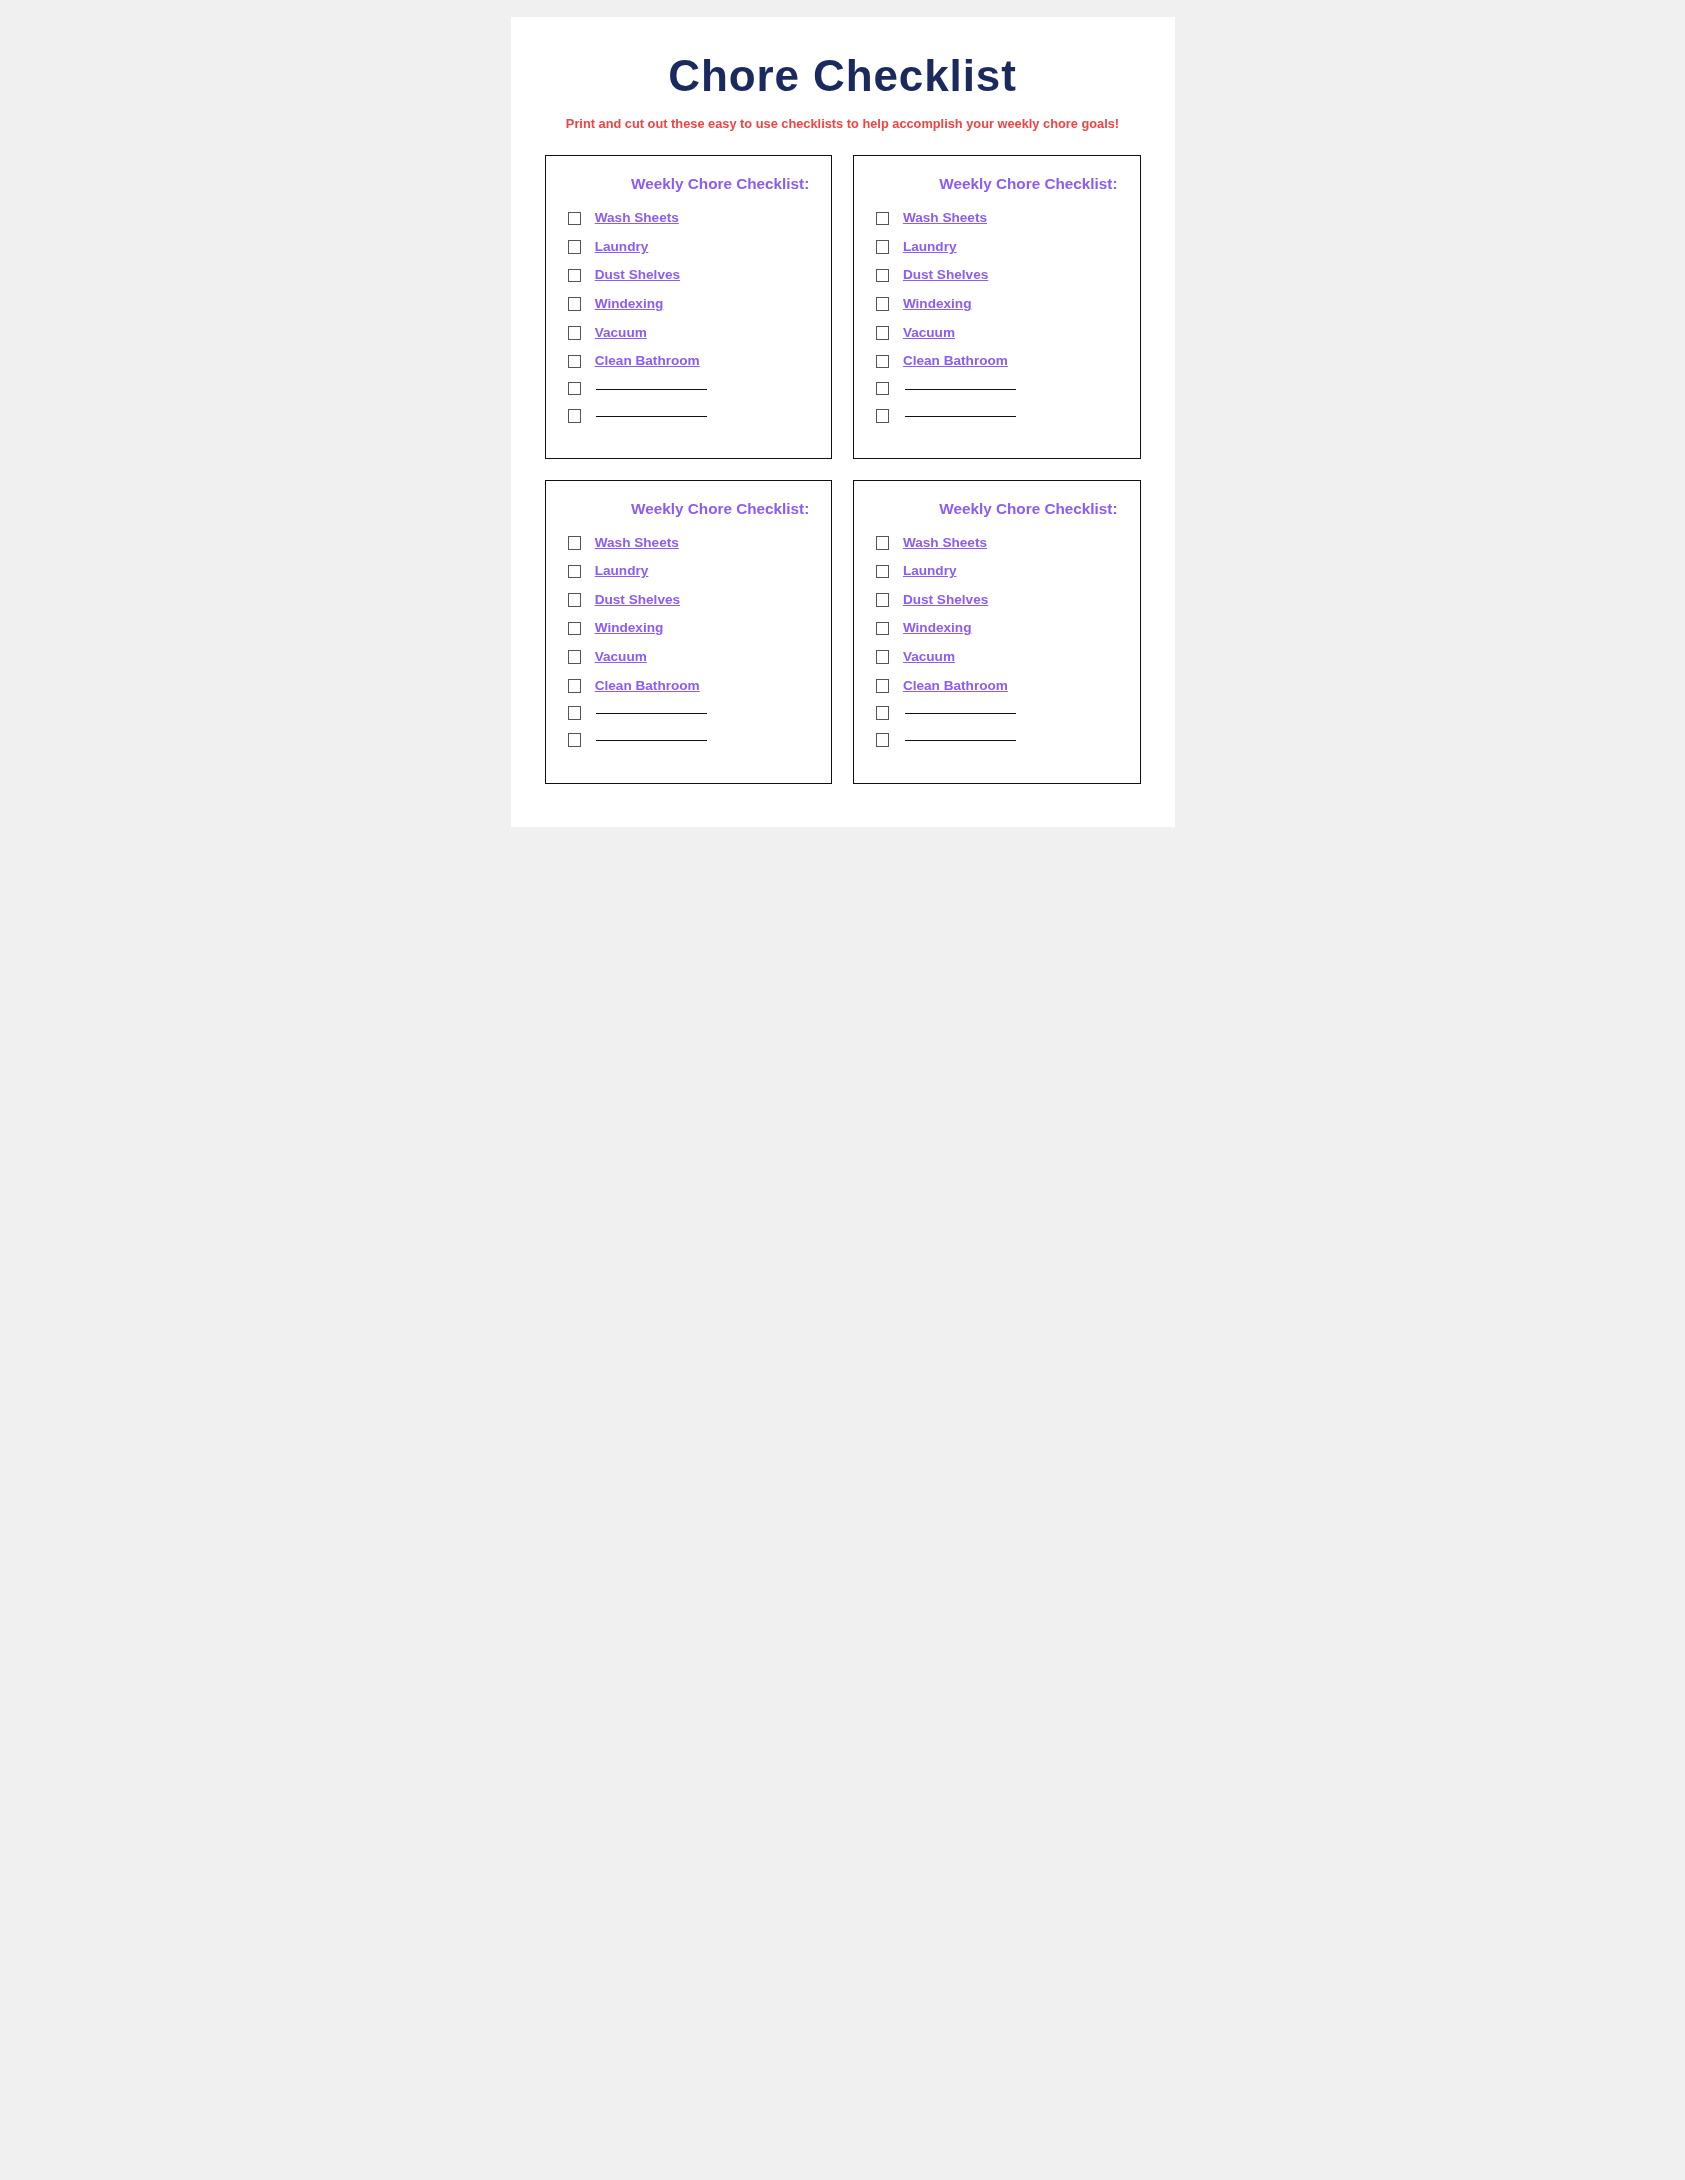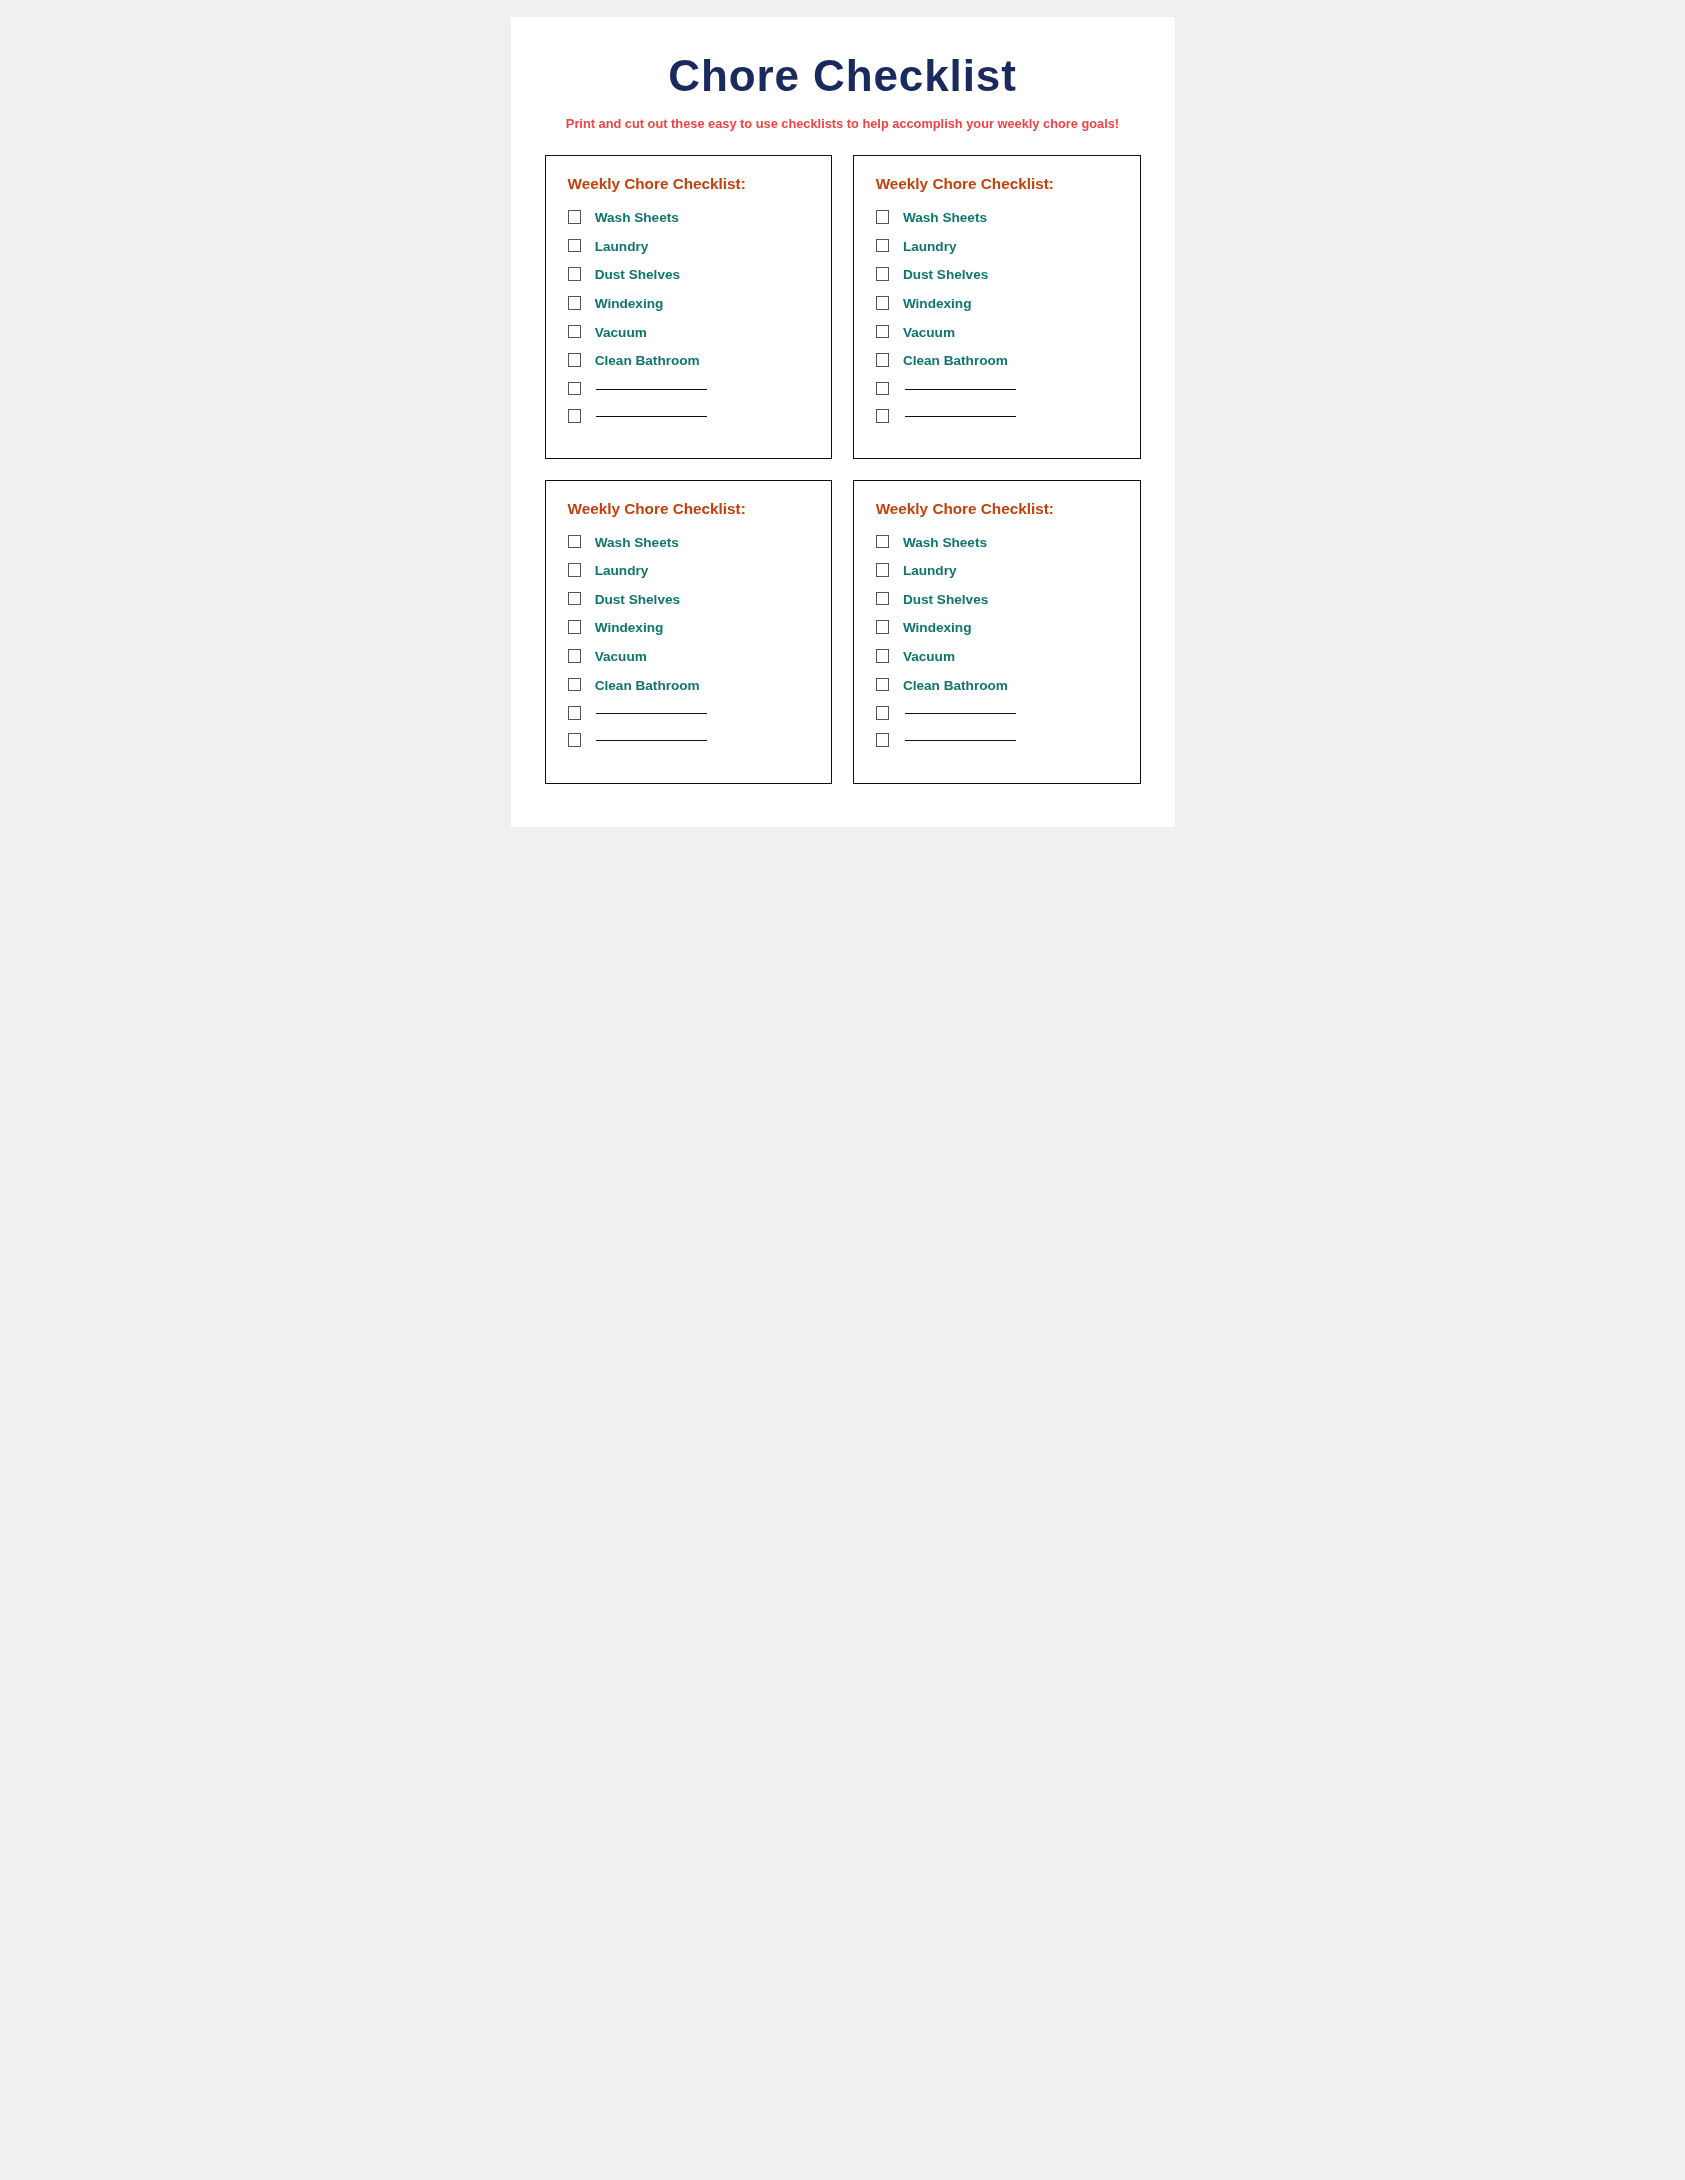--- a/index.html
+++ b/index.html
@@ -47,39 +47,40 @@
       grid-template-columns: 1fr 1fr;
       gap: 20.4px;
     }
 
     .checklist-card {
       border: 1.7px solid #111;
       padding: 19px 22px 22px 22px;
     }
 
     .checklist-title {
-      text-align: left;
+      text-align: right;
       font-size: 15.3px;
       font-weight: 900;
-      color: #c2410c;
+      color: #8b5cf6;
       margin-bottom: 17px;
       font-family: Arial, sans-serif;
     }
 
     .checklist-items {
       list-style: none;
     }
 
     .checklist-item {
       display: flex;
-      align-items: flex-start;
+      align-items: flex-end;
       margin-bottom: 13.6px;
       font-size: 13.6px;
       font-weight: bold;
-      color: #0f766e;
+      color: #8b5cf6;
+      text-decoration: underline;
     }
 
     .checkbox {
       width: 13.6px;
       height: 13.6px;
       border: 1.7px solid #555;
       display: inline-block;
       margin-right: 13.6px;
       flex-shrink: 0;
     }

